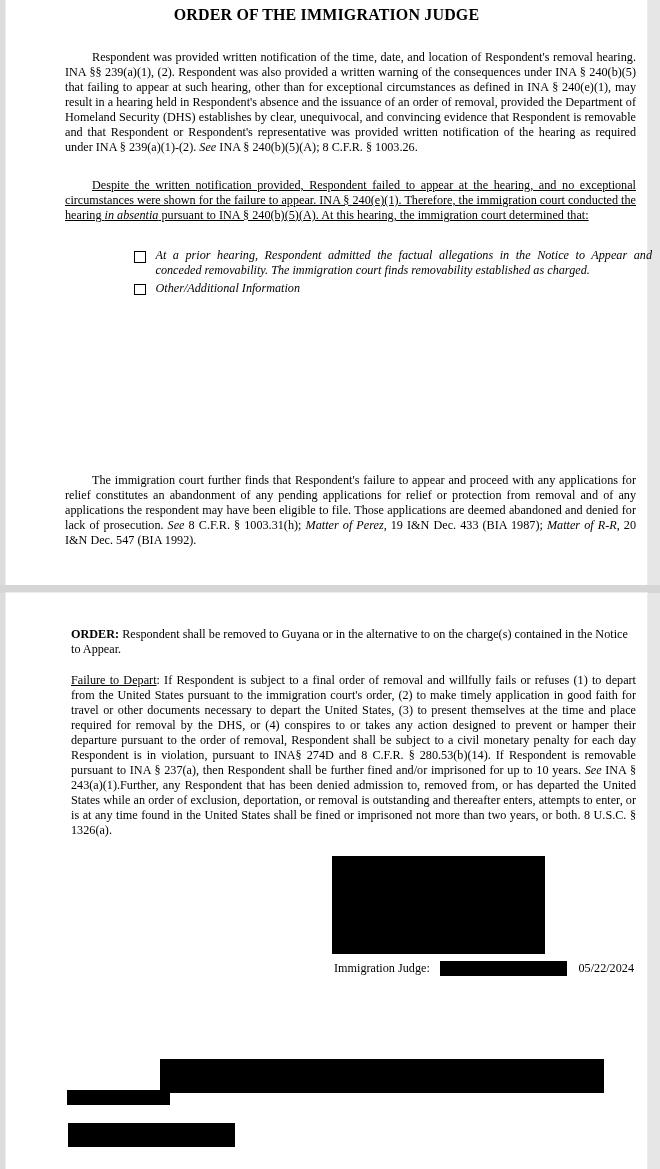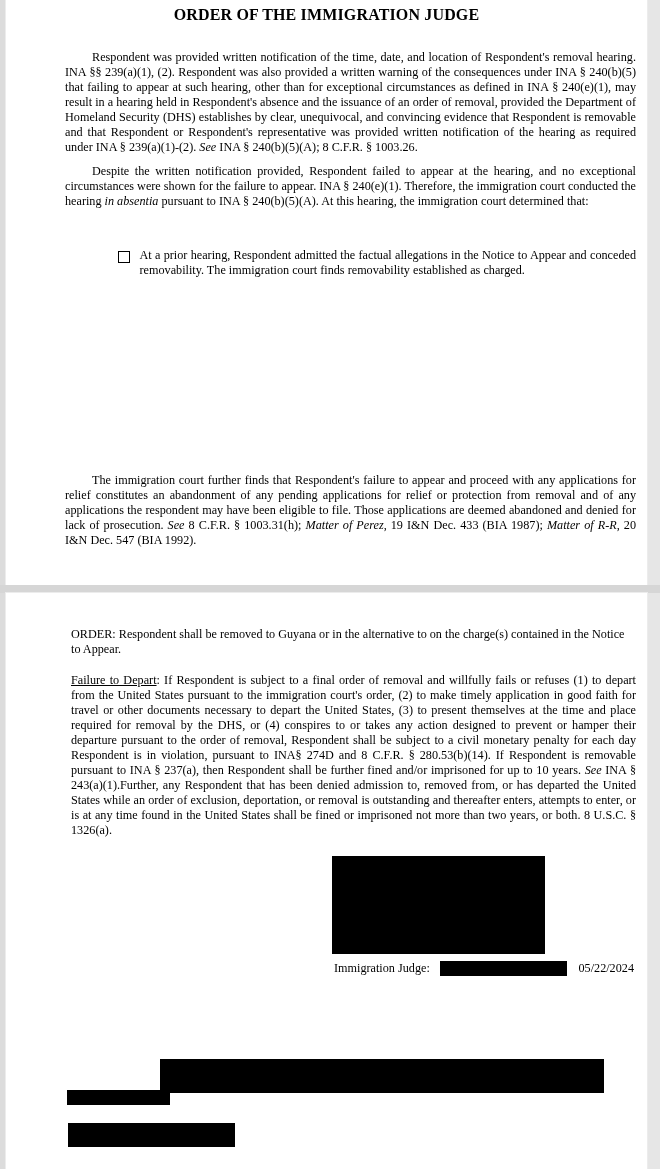--- a/index.html
+++ b/index.html
@@ -77,29 +77,30 @@
     left: 59px;
     width: 571px;
     font-size: 12.2px;
     line-height: 15px;
     text-align: justify;
     text-justify: inter-word;
   }
   .para .indent { display: inline-block; width: 27px; }
 
   em, .ital { font-style: italic; }
-  .bold { font-weight: normal; }
+  .bold { font-weight: bold; }
   .uline { text-decoration: underline; }
 
   
   .check-list {
     position: absolute;
-    left: 112px;
+    left: 128px;
     top: 248px;
     width: 518px;
+    font-style: italic;
   }
   .check-item {
     position: relative;
     display: flex;
     align-items: flex-start;
     margin-bottom: 3.5px;
   }
   .cb {
     flex: 0 0 auto;
     width: 9.5px;
@@ -219,33 +220,37 @@
   <div class="edge-right"></div>
 
   <div class="sheet sheet-one">
 
     <div class="doc-title">ORDER OF THE IMMIGRATION JUDGE</div>
 
     <div class="para" style="top:50px;">
       <span class="indent"></span><span>Respondent was provided written notification of the time, date, and location of Respondent's removal hearing. INA §§ 239(a)(1), (2). Respondent was also provided a written warning of the consequences under INA § 240(b)(5) that failing to appear at such hearing, other than for exceptional circumstances as defined in INA § 240(e)(1), may result in a hearing held in Respondent's absence and the issuance of an order of removal, provided the Department of Homeland Security (DHS) establishes by clear, unequivocal, and convincing evidence that Respondent is removable and that Respondent or Respondent's representative was provided written notification of the hearing as required under INA § 239(a)(1)-(2). </span><span class="ital">See</span><span> INA § 240(b)(5)(A); 8 C.F.R. § 1003.26.</span>
     </div>
 
-    <div class="para" style="top:164px;">
+    <div class="para" style="top:178px;text-decoration:underline;">
       <span class="indent"></span><span>Despite the written notification provided, Respondent failed to appear at the hearing, and no exceptional circumstances were shown for the failure to appear. INA § 240(e)(1). Therefore, the immigration court conducted the hearing </span><span class="ital">in absentia</span><span> pursuant to INA § 240(b)(5)(A). At this hearing, the immigration court determined that:</span>
     </div>
 
     <div class="check-list">
 
       <div class="check-item">
         <span class="cb"></span>
         <span class="cb-text">At a prior hearing, Respondent admitted the factual allegations in the Notice to Appear and conceded removability. The immigration court finds removability established as charged.</span>
       </div>
 
 
 
+      <div class="check-item">
+        <span class="cb"></span>
+        <span class="cb-text nojust">Other/Additional Information</span>
+      </div>
 
     </div>
 
     <div class="para" style="top:473px;">
       <span class="indent"></span><span>The immigration court further finds that Respondent's failure to appear and proceed with any applications for relief constitutes an abandonment of any pending applications for relief or protection from removal and of any applications the respondent may have been eligible to file. Those applications are deemed abandoned and denied for lack of prosecution. </span><span class="ital">See</span><span> 8 C.F.R. § 1003.31(h); </span><span class="ital">Matter of Perez</span><span>, 19 I&amp;N Dec. 433 (BIA 1987); </span><span class="ital">Matter of R-R</span><span>, 20 I&amp;N Dec. 547 (BIA 1992).</span>
     </div>
 
   </div>
 
   <div class="page-gap"></div>

